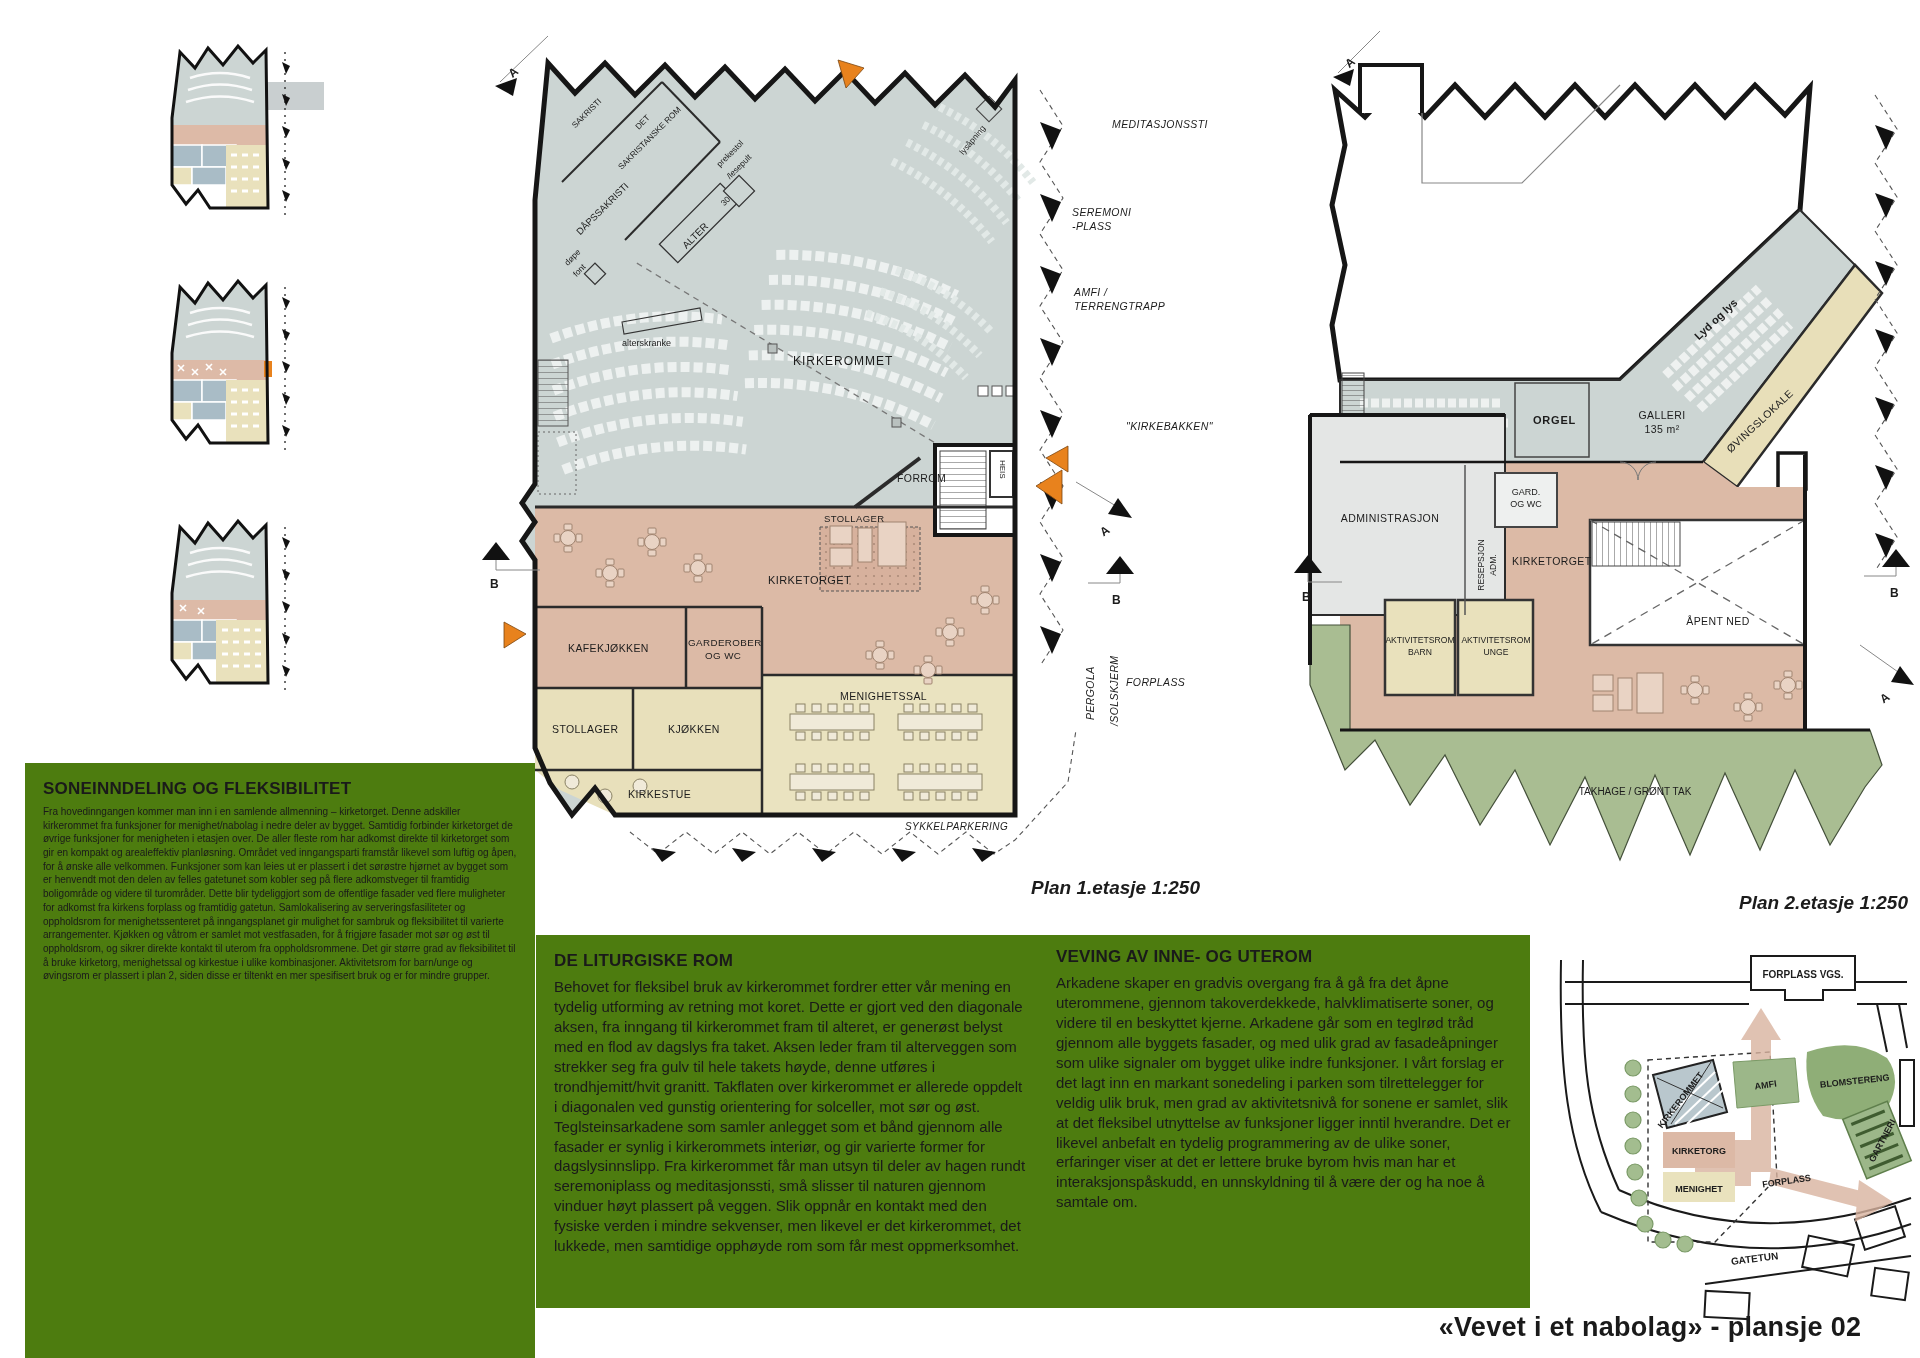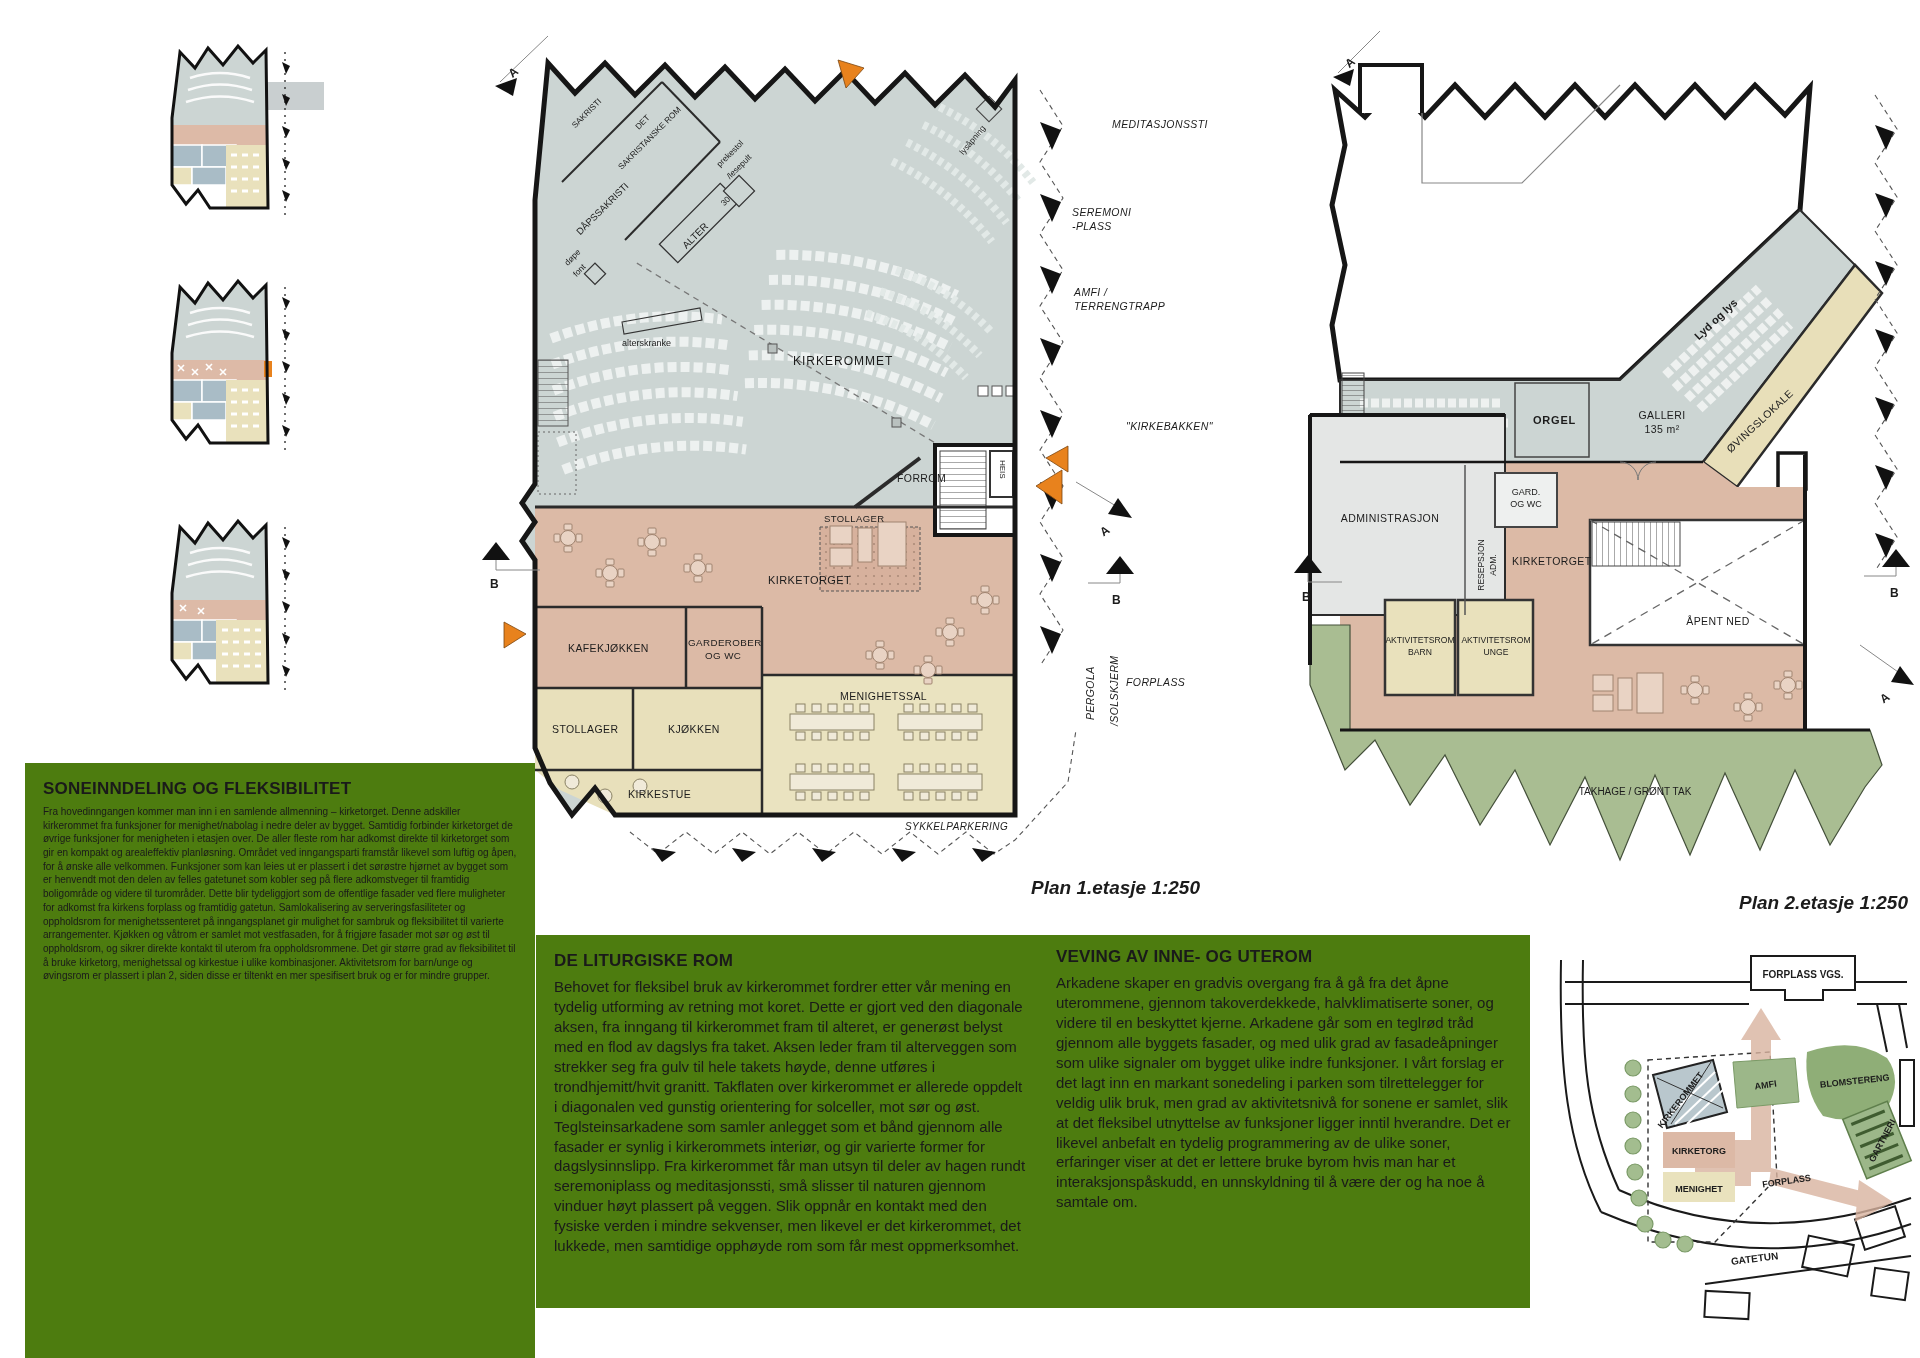--- a/index.html
+++ b/index.html
@@ -572,14 +572,15 @@
     <text class="sp" transform="rotate(-52 128 162)" text-anchor="middle" x="128" y="162">KIRKEROMMET</text>
     <text class="sp" transform="rotate(-8 211 148)" text-anchor="middle" x="211" y="148">AMFI</text>
     <text class="sp" transform="rotate(-6 300 144)" text-anchor="middle" x="300" y="144">BLOMSTERENG</text>
     <text class="sp" transform="rotate(-62 330 202)" text-anchor="middle" x="330" y="202">GARTNERI</text>
     <text class="sp" text-anchor="middle" x="144" y="214">KIRKETORG</text>
     <text class="sp" text-anchor="middle" x="144" y="252">MENIGHET</text>
     <text class="sp" transform="rotate(-8 232 244)" text-anchor="middle" x="232" y="244">FORPLASS</text>
     <text class="sp" transform="rotate(-7 200 322)" text-anchor="middle" x="200" y="322" style="font-size:10px">GATETUN</text>
   </svg>
 
+  <div id="title">«Vevet i et nabolag» - plansje 02</div>
 
 </div>
 
 </body></html>

